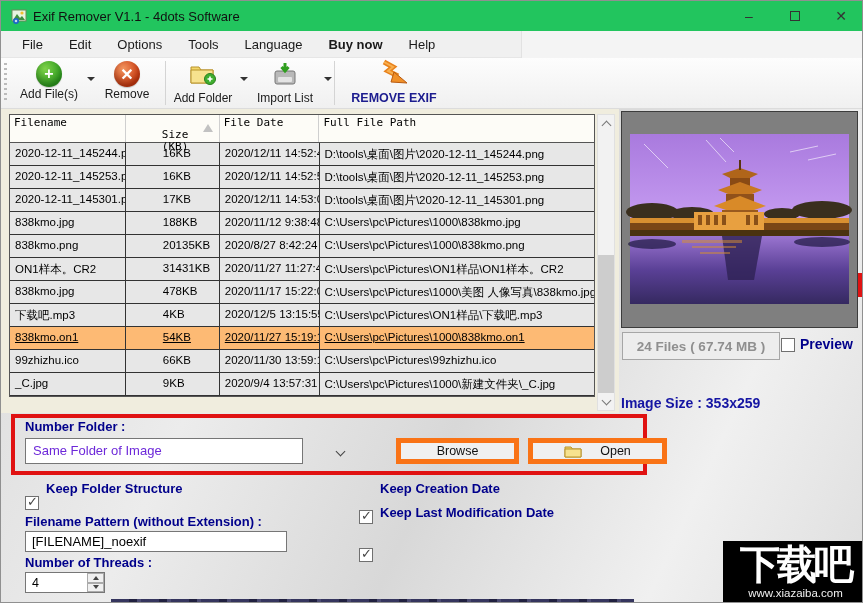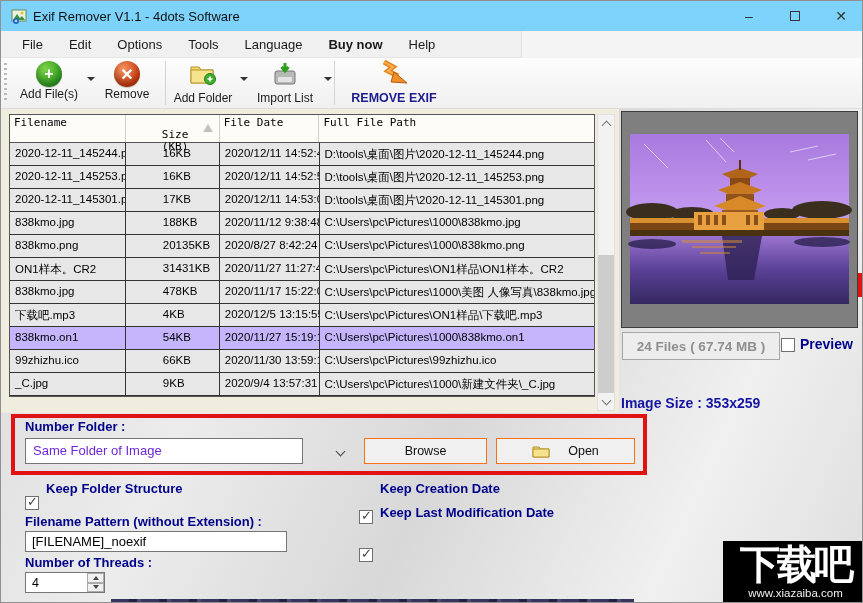--- a/index.html
+++ b/index.html
@@ -2,21 +2,21 @@
 <html><head>
 <meta charset="utf-8">
 <style>
   html,body{margin:0;padding:0;background:#c8c8c8;}
   *{box-sizing:border-box;}
   .win{position:relative;width:863px;height:603px;background:#fff;border:1px solid #909090;
        font-family:"Liberation Sans",sans-serif;overflow:hidden;}
   .abs{position:absolute;}
 
   
-  .titlebar{left:0;top:0;width:100%;height:30px;background:#7dd3fc;}
+  .titlebar{left:0;top:0;width:100%;height:30px;background:#22c55e;}
   .title-text{left:32px;top:8px;font-size:13px;color:#111;}
   .winbtn{top:0;width:46px;height:30px;display:flex;align-items:center;justify-content:center;
           font-size:14px;color:#333;}
   .maxbox{width:10px;height:10px;border:1px solid #333;}
 
   
   .menubar{left:0;top:30px;width:100%;height:27px;background:#f0f0f0;display:flex;align-items:center;
            padding-left:8px;border-bottom:1px solid #e6e6e6;}
   .menubar .seam{position:absolute;left:520px;top:0;width:342px;height:27px;background:#f4f4f4;border-left:1px solid #e2e2e2;}
   .menu-item{position:relative;z-index:2;padding:8px 13px;font-size:13px;color:#1a1a1a;}
@@ -44,21 +44,21 @@
   
   .client-bg{left:0;top:108px;width:863px;height:495px;
      background:linear-gradient(115deg,#d9d9d9 0%,#ececec 30%,#d8d8d8 55%,#f0f0f0 80%,#dedede 100%);}
 
   
   .table{left:8px;top:113px;width:586px;border:1px solid #555;background:#fff;font-size:11.5px;}
   .thead{display:flex;height:28px;background:#fdfcf7;border-bottom:1px solid #555;}
   .th{padding:2px 4px;font-family:"DejaVu Sans Mono",monospace;font-size:11px;color:#000;
       white-space:pre-line;line-height:1.1;border-right:1px solid #cfcfcf;position:relative;}
   .trow{display:flex;height:23px;background:#e7e7e7;border-bottom:1px solid #333;}
-  .trow.selected{background:#c4b5fd;}
+  .trow.selected{background:#fdba74;text-decoration:underline;}
   .tcell{padding:4px 4px 0 5px;color:#000;overflow:hidden;white-space:nowrap;border-right:1px solid #333;}
   .c-filename{width:122px;}
   .c-size{width:65px;margin-left:32px;}
   .c-date{width:105px;}
   .c-path{width:290px;border-right:none;}
   .th.c-path{border-right:none;}
   .sort-tri{position:absolute;right:6px;top:9px;width:0;height:0;border-left:5px solid transparent;
             border-right:5px solid transparent;border-bottom:8px solid #c2c2c2;}
 
   
@@ -79,22 +79,22 @@
 
   
   .red-rect{left:10px;top:413px;width:636px;height:61px;border:4px solid #e01212;}
   .red-sliver{left:857px;top:272px;width:6px;height:24px;background:#e01212;}
 
   
   .combo{left:24px;top:437px;width:278px;height:26px;background:#fff;border:1px solid #767676;
          font-size:13px;padding:4px 22px 0 7px;color:#6d28d9;}
   .combo-chev{position:absolute;left:336px;top:447px;width:7px;height:7px;border-right:1.6px solid #444;
               border-bottom:1.6px solid #444;transform:rotate(45deg);}
-  .btn{background:#f0f0f0;border:1px solid #f97316;display:flex;align-items:center;justify-content:center;
-       font-size:12.5px;color:#111;}
+  .btn{background:#f0f0f0;border:5px solid #f97316;display:flex;align-items:center;justify-content:center;
+       font-size:12.5px;color:#111;margin-left:32px;}
   .text-input{background:#fff;border:1px solid #767676;font-size:13px;padding:0 6px;color:#000;
        font-family:"Liberation Sans",sans-serif;}
   .spin-btns{position:absolute;left:86px;top:572px;width:17px;height:19px;display:flex;flex-direction:column;}
   .spin{flex:1;background:#f0f0f0;border:1px solid #ababab;display:flex;align-items:center;justify-content:center;}
   .tri-up{width:0;height:0;border-left:3.5px solid transparent;border-right:3.5px solid transparent;border-bottom:4px solid #444;}
   .tri-dn{width:0;height:0;border-left:3.5px solid transparent;border-right:3.5px solid transparent;border-top:4px solid #444;}
 
   
   .clip-strip{left:110px;top:598px;width:523px;height:5px;
       background:repeating-linear-gradient(90deg,#35355e 0 18px,#20203f 18px 26px,#4a4a72 26px 30px);}

